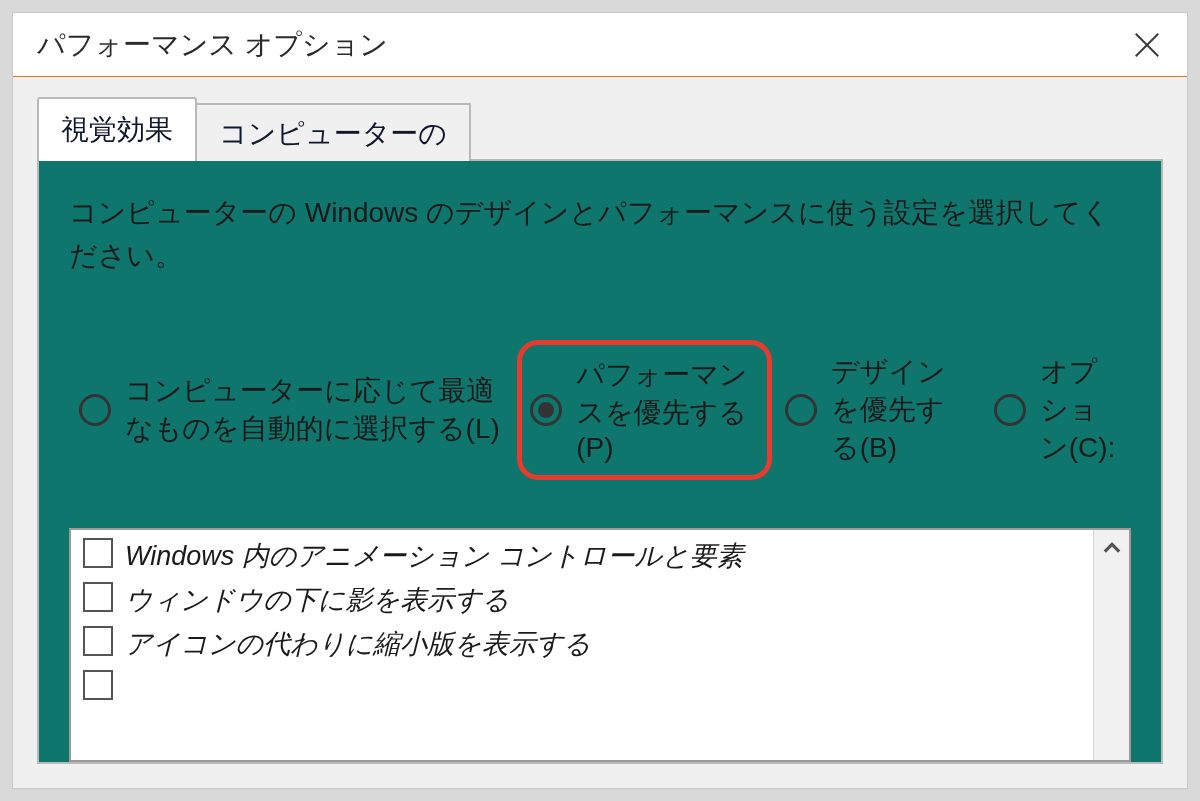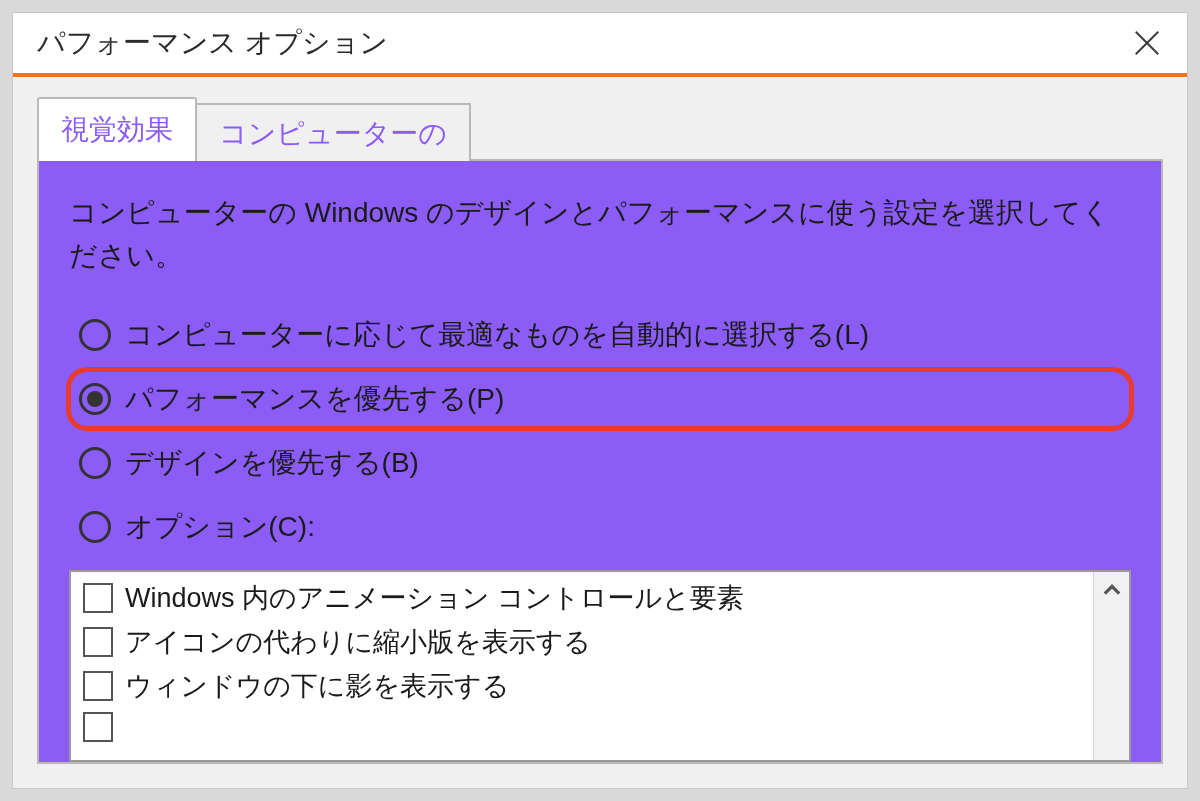--- a/index.html
+++ b/index.html
@@ -17,21 +17,21 @@
     border: 1px solid #c8c8c8;
     display: flex;
     flex-direction: column;
   }
   .titlebar {
     height: 64px;
     background: #ffffff;
     display: flex;
     align-items: center;
     padding: 0 16px 0 24px;
-    border-bottom: 4px solid #f97316;
+    border-bottom: 1px solid #f97316;
   }
   .titlebar .title {
     flex: 1;
     font-size: 28px;
     color: #2a2a2a;
   }
   .titlebar .close {
     width: 48px;
     height: 48px;
     display: flex;
@@ -46,21 +46,21 @@
     padding: 20px 24px 0 24px;
   }
   .tabs {
     display: flex;
     align-items: flex-end;
     border-bottom: 2px solid #b9b9b9;
   }
   .tab {
     padding: 10px 22px 8px 22px;
     font-size: 28px;
-    color: #8b5cf6;
+    color: #0f172a;
     background: #f0f0f0;
     border: 2px solid #b9b9b9;
     border-bottom: none;
     margin-right: -2px;
     position: relative;
     top: 2px;
     cursor: pointer;
     white-space: nowrap;
   }
   .tab.active {
@@ -74,37 +74,38 @@
   }
   .tab.active::after {
     content: "";
     position: absolute;
     left: 0; right: 0; bottom: -2px;
     height: 2px;
     background: #ffffff;
   }
 
   .tabpanel {
-    background: #8b5cf6;
+    background: #0f766e;
     margin: 0 24px 24px 24px;
     border: 2px solid #b9b9b9;
     border-top: none;
     padding: 30px 30px 0 30px;
     flex: 1;
     overflow: hidden;
     display: flex;
     flex-direction: column;
+    gap: 37px;
   }
   .instruction {
     font-size: 28px;
     color: #1a1a1a;
     line-height: 1.55;
     margin-bottom: 28px;
   }
-  .radios { display: flex; flex-direction: column; gap: 6px; }
+  .radios { display: flex; flex-direction: row; gap: 6px; }
   .radio-row {
     display: flex;
     align-items: center;
     padding: 10px 10px;
     font-size: 28px;
     color: #1a1a1a;
     cursor: pointer;
     border-radius: 18px;
   }
   .radio-row.selected.highlight {
@@ -137,26 +138,27 @@
     display: flex;
     overflow: hidden;
   }
   .listbox .items {
     flex: 1;
     overflow: hidden;
     padding: 4px 8px;
   }
   .check-row {
     display: flex;
-    align-items: center;
+    align-items: flex-start;
     padding: 4px 4px;
     font-size: 27px;
     color: #1a1a1a;
     cursor: pointer;
     white-space: nowrap;
+    font-style: italic;
   }
   .check-box {
     width: 30px; height: 30px;
     border: 2px solid #555;
     margin-right: 12px;
     flex-shrink: 0;
     background: #fff;
   }
   .scrollbar {
     width: 36px;
@@ -226,25 +228,25 @@
     </div>
 
     <div class="listbox">
       <div class="items">
         <div class="check-row">
           <span class="check-box"></span>
           <span>Windows 内のアニメーション コントロールと要素</span>
         </div>
         <div class="check-row">
           <span class="check-box"></span>
+          <span>ウィンドウの下に影を表示する</span>
+        </div>
+        <div class="check-row">
+          <span class="check-box"></span>
           <span>アイコンの代わりに縮小版を表示する</span>
-        </div>
-        <div class="check-row">
-          <span class="check-box"></span>
-          <span>ウィンドウの下に影を表示する</span>
         </div>
         <div class="check-row">
           <span class="check-box"></span>
         </div>
       </div>
       <div class="scrollbar">
         <div class="scroll-btn">
           <svg viewBox="0 0 10 10">
             <path d="M1 7 L5 3 L9 7" fill="none" stroke="currentColor" stroke-width="1.8"></path>
           </svg>

